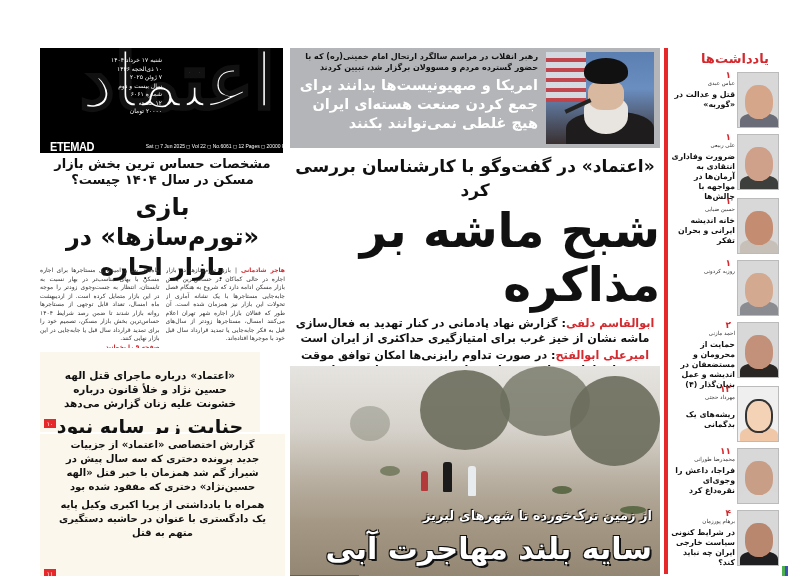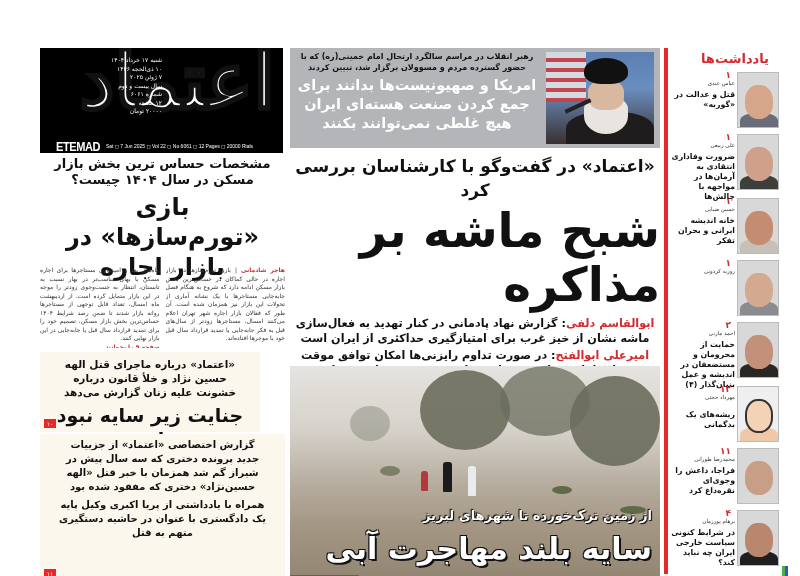--- a/index.html
+++ b/index.html
@@ -6,49 +6,49 @@
   html, body { width: 800px; height: 576px; background: #ffffff; overflow: hidden; }
   body { position: relative; font-family: "DejaVu Sans", sans-serif; color: #111; direction: rtl; }
 
   .page { position: absolute; left: 40px; top: 46px; width: 760px; height: 530px; }
 
   
   .masthead { position: absolute; left: 0; top: 2px; width: 243px; height: 105px; background: #000000; overflow: hidden; }
   .logo { position: absolute; right: 8px; top: -6px; font-family: "DejaVu Serif", serif; font-weight: bold; font-size: 78px; color: #fff; line-height: 1;
           -webkit-text-stroke: 3px #111; letter-spacing: -2px; direction: rtl; }
   .dateline { position: absolute; left: 52px; top: 8px; width: 70px; font-size: 6px; line-height: 8.5px; color: #fff; text-align: right; direction: rtl; }
-  .brand-strip { position: absolute; left: 16px; bottom: 0; width: 100%; height: 14px; direction: ltr; display: flex; align-items: center; padding-left: 0; }
+  .brand-strip { position: absolute; left: 10px; bottom: 0; width: 100%; height: 14px; direction: ltr; display: flex; align-items: center; padding-left: 0; justify-content: space-between; }
   .brand-latin { font-family: "Liberation Sans", sans-serif; font-size: 13px; color: #fff; font-weight: bold; letter-spacing: -0.5px; transform: scaleX(0.85); transform-origin: left; }
   .brand-meta { font-family: "Liberation Sans", sans-serif; font-size: 5px; color: #fff; margin-left: -2px; white-space: nowrap; }
 
   
   .left-col { position: absolute; left: 0; top: 110px; width: 245px; height: 420px; }
   .story-housing { position: absolute; left: 0; top: 0; width: 245px; }
   .kicker { font-size: 13px; font-weight: bold; text-align: center; line-height: 16px; }
   .headline-xl { font-family: "DejaVu Sans", sans-serif; font-weight: bold; font-size: 24px; text-align: center; line-height: 30px; letter-spacing: -0.5px; }
   .body-cols { position: absolute; left: 0; top: 110px; width: 245px; height: 82px; display: flex; gap: 6px; }
   .body-col { flex: 1; font-size: 6px; line-height: 8.5px; color: #333; text-align: justify; overflow: hidden; }
   .author-red { color: #d42a2f; font-weight: bold; }
 
-  .story-violence { position: absolute; left: 0; top: 196px; width: 220px; height: 80px; background: #fbf7ec; padding-top: 5px; }
+  .story-violence { position: absolute; left: 0; top: 196px; width: 220px; height: 80px; background: #fbf7ec; padding-top: 16px; }
   .story-missing { position: absolute; left: 0; top: 278px; width: 245px; height: 148px; background: #fbf7ec; padding-top: 4px; }
   .kicker-sm { font-size: 10.5px; font-weight: bold; text-align: center; line-height: 14px; }
   .headline-lg { font-weight: bold; font-size: 19px; text-align: center; line-height: 24px; letter-spacing: -0.5px; }
   .page-tag { position: absolute; left: 4px; width: 12px; height: 9px; background: #e6282b; color: #fff; font-size: 6px; text-align: center; line-height: 9px; }
 
   
   .leader-box { position: absolute; left: 250px; top: 2px; width: 370px; height: 100px; background: #b3b5b8; }
   .leader-photo { position: absolute; right: 6px; top: 4px; width: 108px; height: 92px; background: linear-gradient(180deg,#5a7fb0 0%, #6a8ec0 40%, #3a3030 100%); overflow: hidden; }
   .flag-stripe { position: absolute; left: 0; top: 0; width: 40px; height: 50px; background: repeating-linear-gradient(180deg,#e8e8e8 0 6px,#d23a3a 6px 10px); opacity: .85; }
   .turban { position: absolute; left: 38px; top: 6px; width: 44px; height: 26px; background: #111; border-radius: 50% 50% 40% 40%; }
   .face { position: absolute; left: 42px; top: 28px; width: 36px; height: 30px; background: #d9b8a0; border-radius: 40%; }
   .beard { position: absolute; left: 38px; top: 46px; width: 44px; height: 36px; background: #e8e4df; border-radius: 30% 30% 50% 50%; }
   .robe { position: absolute; left: 20px; top: 60px; width: 88px; height: 40px; background: #1e1c1c; border-radius: 40% 40% 0 0; }
   .mic { position: absolute; left: 18px; top: 52px; width: 28px; height: 4px; background: #222; transform: rotate(-25deg); }
-  .leader-text { position: absolute; right: 122px; top: 4px; width: 242px; text-align: center; }
+  .leader-text { position: absolute; right: 122px; top: 4px; width: 242px; text-align: right; }
   .leader-kicker { font-size: 8px; font-weight: bold; line-height: 10.5px; color: #111; }
   .leader-headline { font-size: 14.5px; font-weight: bold; line-height: 19px; color: #fff; margin-top: 3px; }
 
   .main-story { position: absolute; left: 250px; top: 104px; width: 370px; height: 200px; }
   .main-kicker { font-size: 17px; font-weight: bold; text-align: center; line-height: 24px; margin-top: 4px; }
   .main-headline { font-size: 47px; font-weight: bold; line-height: 54px; letter-spacing: -1.5px; margin-top: 2px; }
   .main-body { font-size: 11.2px; font-weight: bold; text-align: center; line-height: 15px; margin-top: 4px; padding: 0 2px; }
   .name-red { color: #d42a2f; }
 
   .photo-story { position: absolute; left: 250px; top: 320px; width: 370px; height: 226px; overflow: hidden; }

